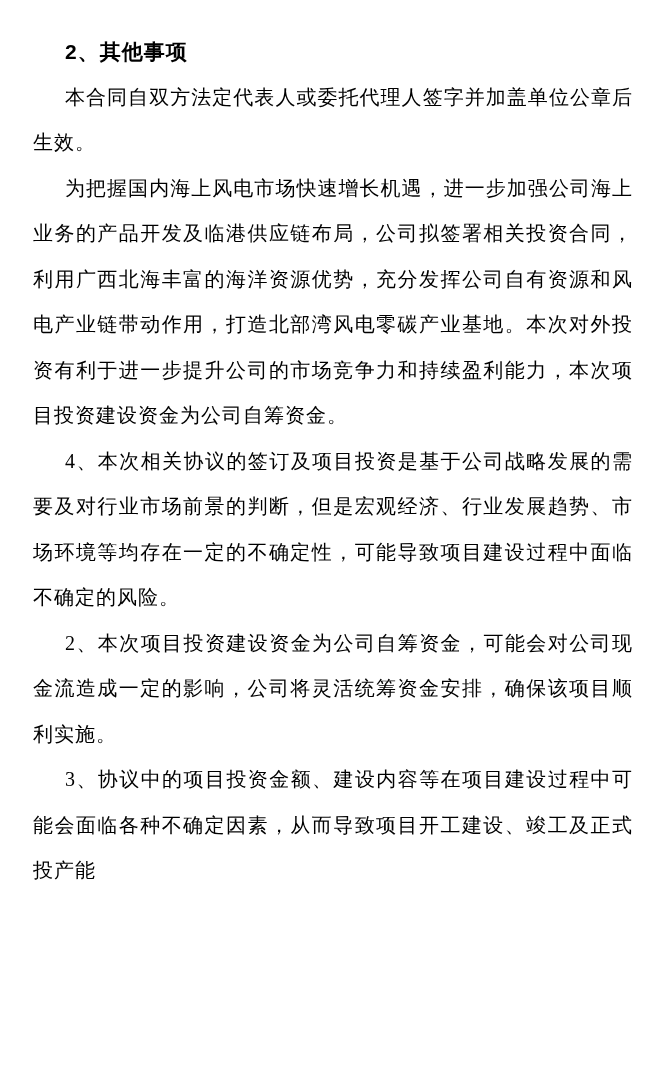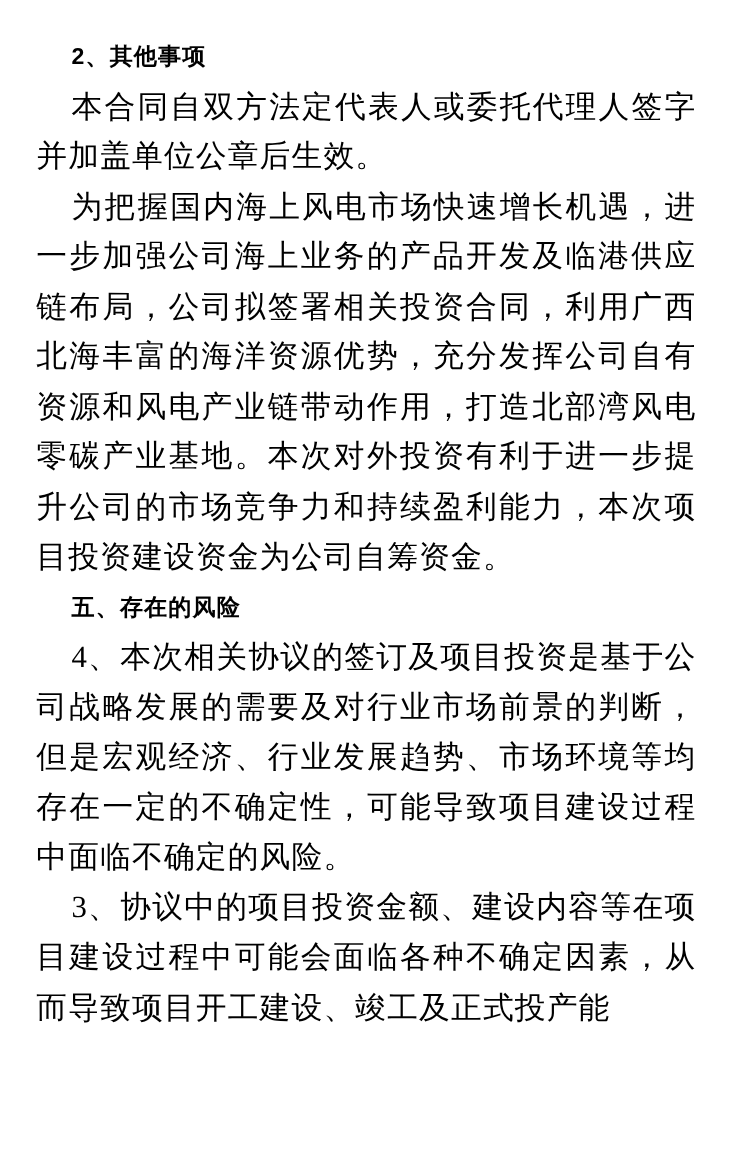--- a/index.html
+++ b/index.html
@@ -17,21 +17,21 @@
     padding: 29px 34px 0 33px;
     color: #000000;
   }
   .doc p {
     margin: 0;
     padding: 0;
     line-height: 45.5px;
   }
   .body-para {
     font-family: "Liberation Serif", "DejaVu Serif", serif;
-    font-size: 28px;
+    font-size: 20px;
     letter-spacing: 1px;
     text-align: justify;
     text-justify: inter-character;
     text-indent: 32px;
     color: #000000;
   }
   .heading {
     font-family: "Liberation Sans", "DejaVu Sans", sans-serif;
     font-size: 21px;
     font-weight: bold;
@@ -41,17 +41,17 @@
   }
 </style>
 </head>
 <body>
 
 <div class="page">
   <div class="doc">
     <p class="heading">2、其他事项</p>
     <p class="body-para">本合同自双方法定代表人或委托代理人签字并加盖单位公章后生效。</p>
     <p class="body-para">为把握国内海上风电市场快速增长机遇，进一步加强公司海上业务的产品开发及临港供应链布局，公司拟签署相关投资合同，利用广西北海丰富的海洋资源优势，充分发挥公司自有资源和风电产业链带动作用，打造北部湾风电零碳产业基地。本次对外投资有利于进一步提升公司的市场竞争力和持续盈利能力，本次项目投资建设资金为公司自筹资金。</p>
-    <p class="heading">五、存在的风险</p>
     <p class="body-para">4、本次相关协议的签订及项目投资是基于公司战略发展的需要及对行业市场前景的判断，但是宏观经济、行业发展趋势、市场环境等均存在一定的不确定性，可能导致项目建设过程中面临不确定的风险。</p>
+    <p class="body-para">2、本次项目投资建设资金为公司自筹资金，可能会对公司现金流造成一定的影响，公司将灵活统筹资金安排，确保该项目顺利实施。</p>
     <p class="body-para">3、协议中的项目投资金额、建设内容等在项目建设过程中可能会面临各种不确定因素，从而导致项目开工建设、竣工及正式投产能</p>
   </div>
 </div>
 
 </body></html>

